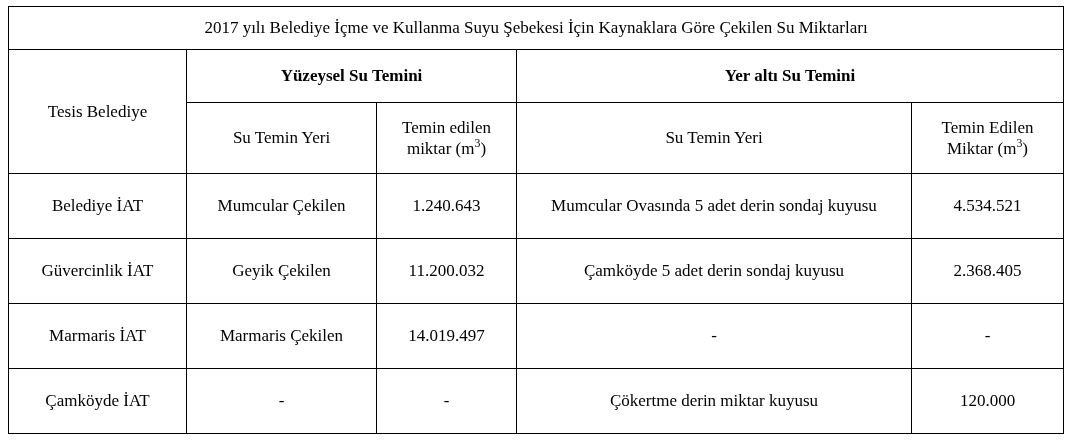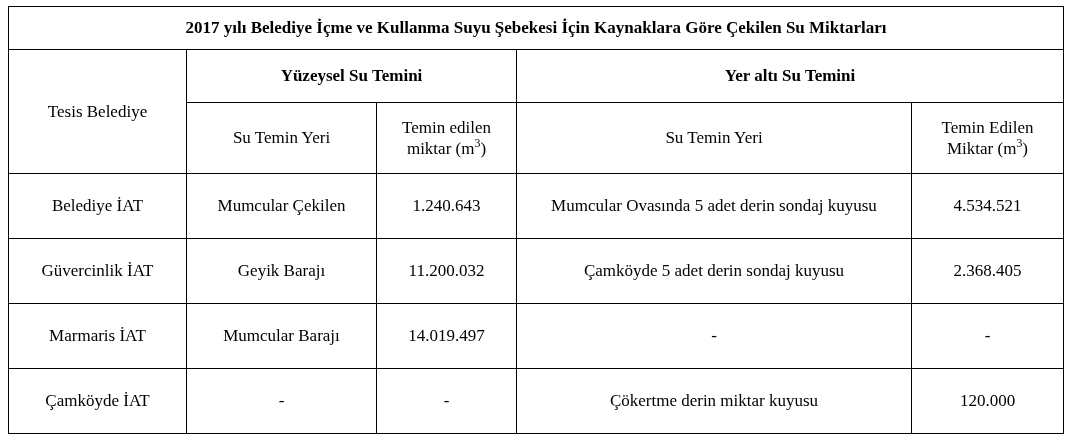--- a/index.html
+++ b/index.html
@@ -29,21 +29,21 @@
   }
   table.water-table td {
     border: 1px solid #000000;
     padding: 4px 6px;
     text-align: center;
     vertical-align: middle;
     font-size: 17px;
     line-height: 1.25;
   }
   td.title-cell {
-    font-weight: bold;
+    font-weight: normal;
     font-size: 18.5px;
     padding: 8px 6px;
     height: 34px;
   }
   td.group-head {
     height: 44px;
     font-size: 17px;
     font-weight: bold;
   }
   td.sub-head {
@@ -107,28 +107,28 @@
 
       <tr>
         <td class="data-cell left-label">Belediye İAT</td>
         <td class="data-cell">Mumcular Çekilen</td>
         <td class="data-cell">1.240.643</td>
         <td class="data-cell">Mumcular Ovasında 5 adet derin sondaj kuyusu</td>
         <td class="data-cell">4.534.521</td>
       </tr>
       <tr>
         <td class="data-cell left-label">Güvercinlik İAT</td>
-        <td class="data-cell">Geyik Barajı</td>
+        <td class="data-cell">Geyik Çekilen</td>
         <td class="data-cell">11.200.032</td>
         <td class="data-cell">Çamköyde 5 adet derin sondaj kuyusu</td>
         <td class="data-cell">2.368.405</td>
       </tr>
       <tr>
         <td class="data-cell left-label">Marmaris İAT</td>
-        <td class="data-cell">Mumcular Barajı</td>
+        <td class="data-cell">Marmaris Çekilen</td>
         <td class="data-cell">14.019.497</td>
         <td class="data-cell">-</td>
         <td class="data-cell">-</td>
       </tr>
       <tr>
         <td class="data-cell left-label">Çamköyde İAT</td>
         <td class="data-cell">-</td>
         <td class="data-cell">-</td>
         <td class="data-cell">Çökertme derin miktar kuyusu</td>
         <td class="data-cell">120.000</td>

